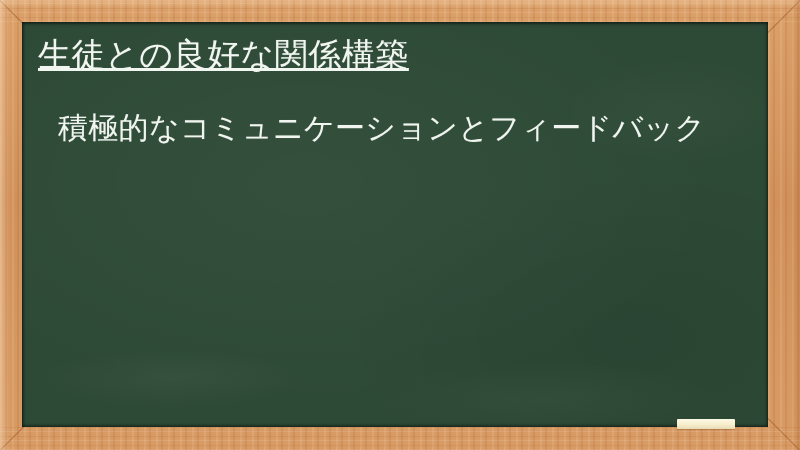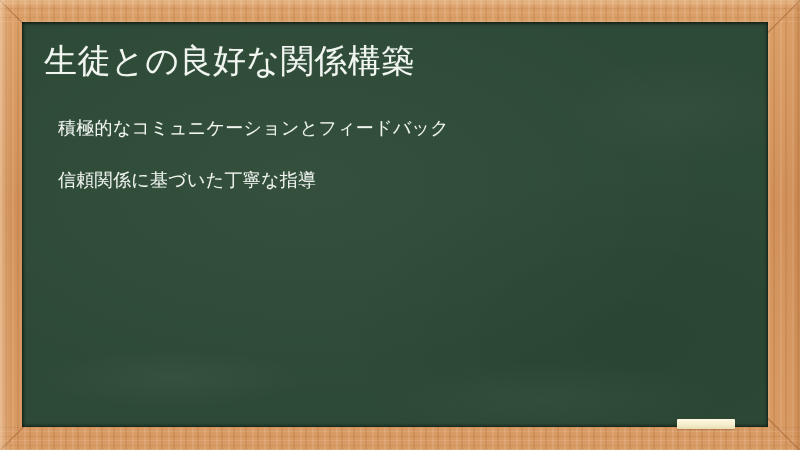--- a/index.html
+++ b/index.html
@@ -128,41 +128,42 @@
       radial-gradient(ellipse 150px 70px at 88% 22%, rgba(235,240,232,0.030) 0%, rgba(235,240,232,0) 78%);
     pointer-events: none;
   }
 
   
   .slide-title {
     position: absolute;
     left: 12px;
     top: 7px;
     width: 700px;
-    margin: 10px;
+    margin: 4px;
     font-size: 33px;
     line-height: 44px;
     font-weight: 400;
     color: #f2f6f1;
     letter-spacing: 0.5px;
     text-shadow: 0 0 1px rgba(255,255,255,0.30);
     white-space: nowrap;
+    text-decoration: underline;
   }
 
   .bullet-list {
     position: absolute;
     left: 36px;
     top: 80px;
     width: 700px;
     margin: 0;
     padding: 0;
     list-style: none;
   }
   .bullet-item {
-    font-size: 18px;
+    font-size: 30px;
     line-height: 52px;
     font-weight: 400;
     color: #f0f5ef;
     letter-spacing: 0.3px;
     text-shadow: 0 0 1px rgba(255,255,255,0.22);
     white-space: nowrap;
   }
 
   
   .chalk-stick {
@@ -191,19 +192,18 @@
 
   <div class="frame-highlight"></div>
 
   <div class="chalkboard">
     <div class="chalk-dust"></div>
 
     <h1 class="slide-title">生徒との良好な関係構築</h1>
 
     <ul class="bullet-list">
       <li class="bullet-item">積極的なコミュニケーションとフィードバック</li>
-      <li class="bullet-item">信頼関係に基づいた丁寧な指導</li>
     </ul>
   </div>
 
   <div class="chalk-stick"></div>
 
 </div>
 
 </body></html>

